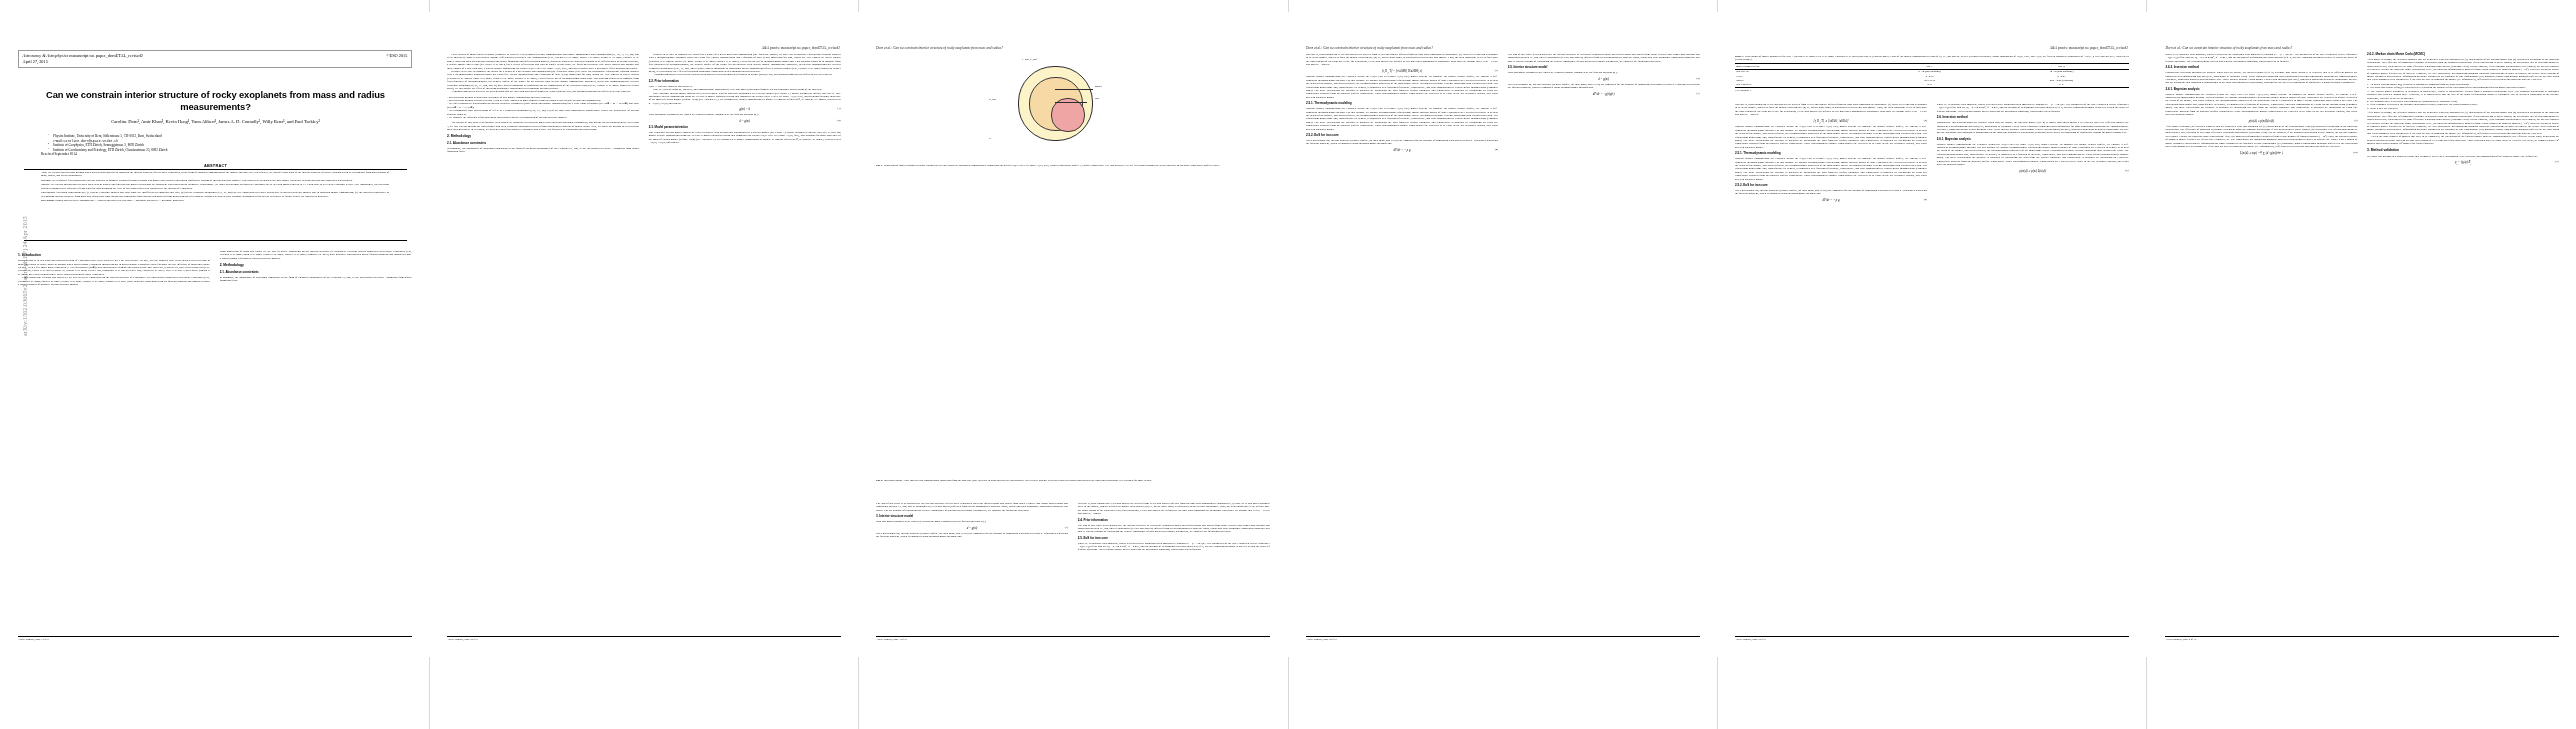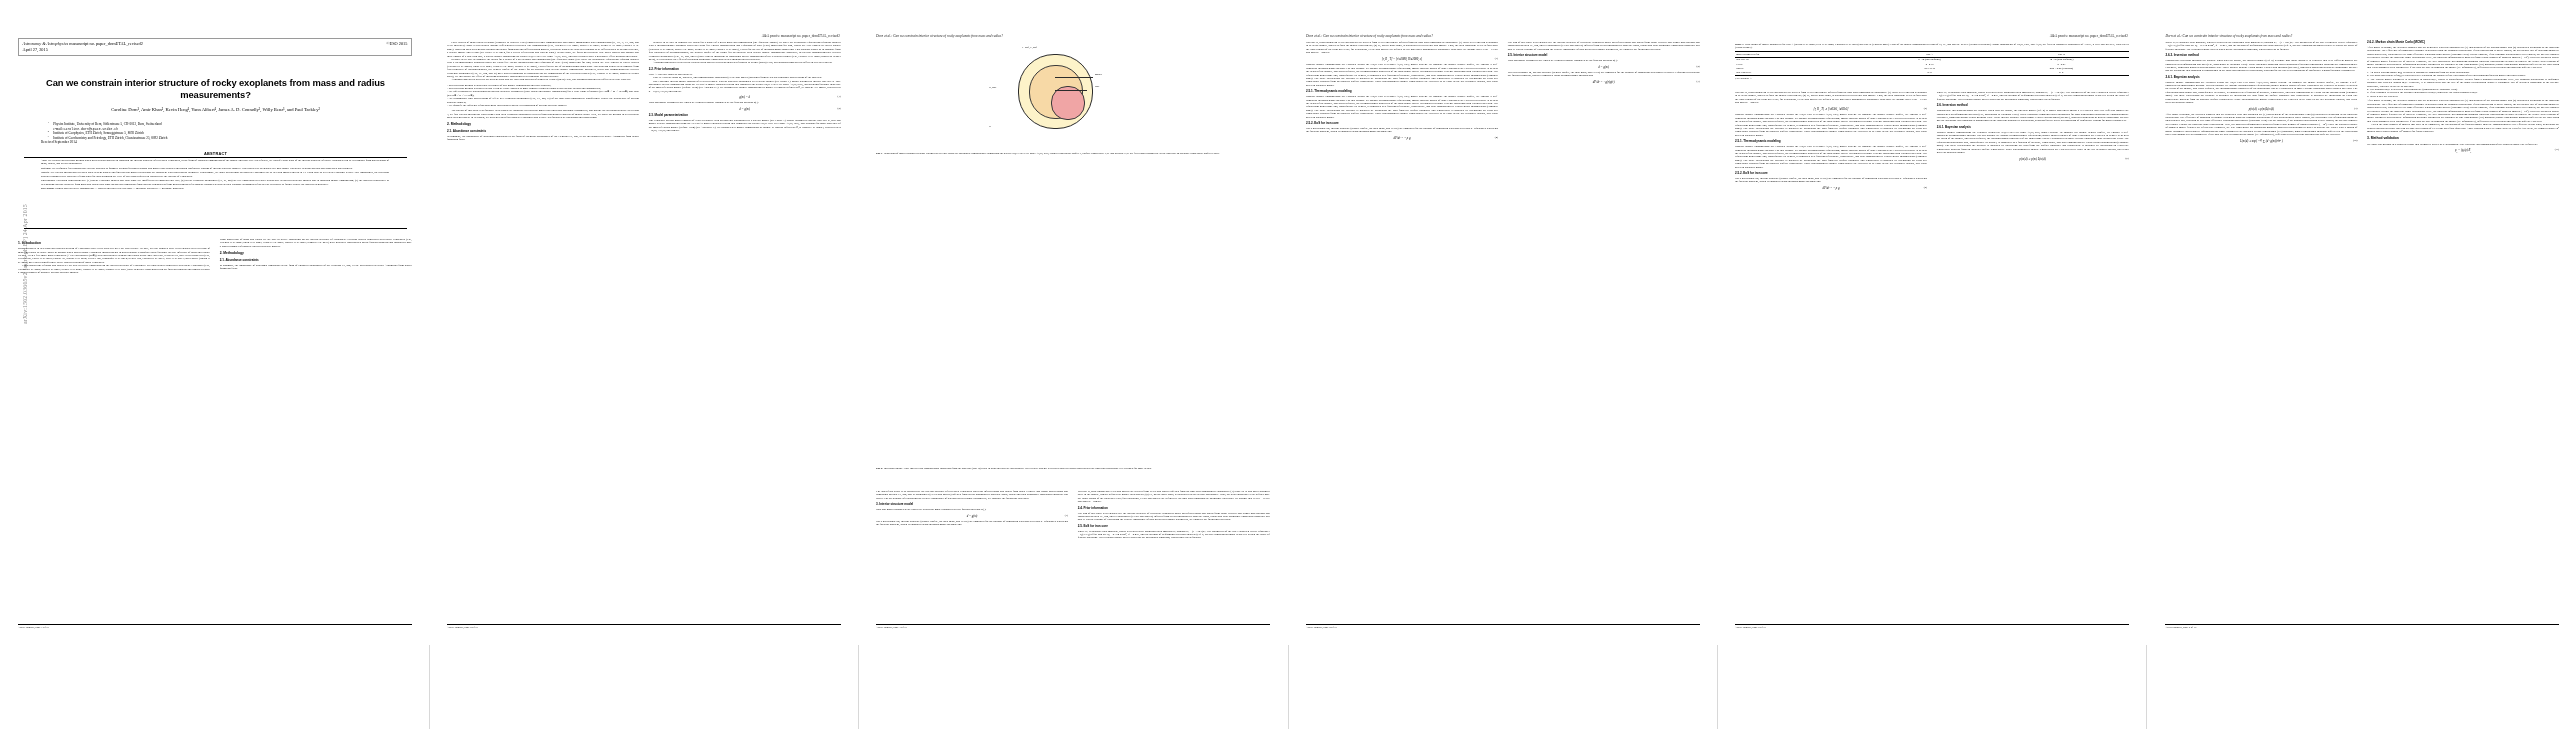--- a/index.html
+++ b/index.html
@@ -1,20 +1,20 @@
 <!DOCTYPE html>
 <html style="font-size:9.7px"><head>
 <meta charset="utf-8">
 <style>
   html,body{margin:0;padding:0;background:#ffffff;}
   body{width:2576px;height:729px;overflow:hidden;font-family:"Liberation Serif",serif;color:#000;}
   .sheet{position:relative;width:2576px;height:729px;background:#fff;}
 
   
-  .page{position:absolute;top:0;height:645px;background:#fff;overflow:hidden;}
+  .page{position:absolute;top:12px;height:645px;background:#fff;overflow:hidden;}
   .p1{left:0;width:429px;}
   .p2{left:429px;width:429px;}
   .p3{left:858px;width:430px;}
   .p4{left:1288px;width:429px;}
   .p5{left:1717px;width:429px;}
   .p6{left:2146px;width:430px;}
 
   .gut{position:absolute;top:0;width:0.6px;height:729px;background:#d8d8d8;}
 
   

